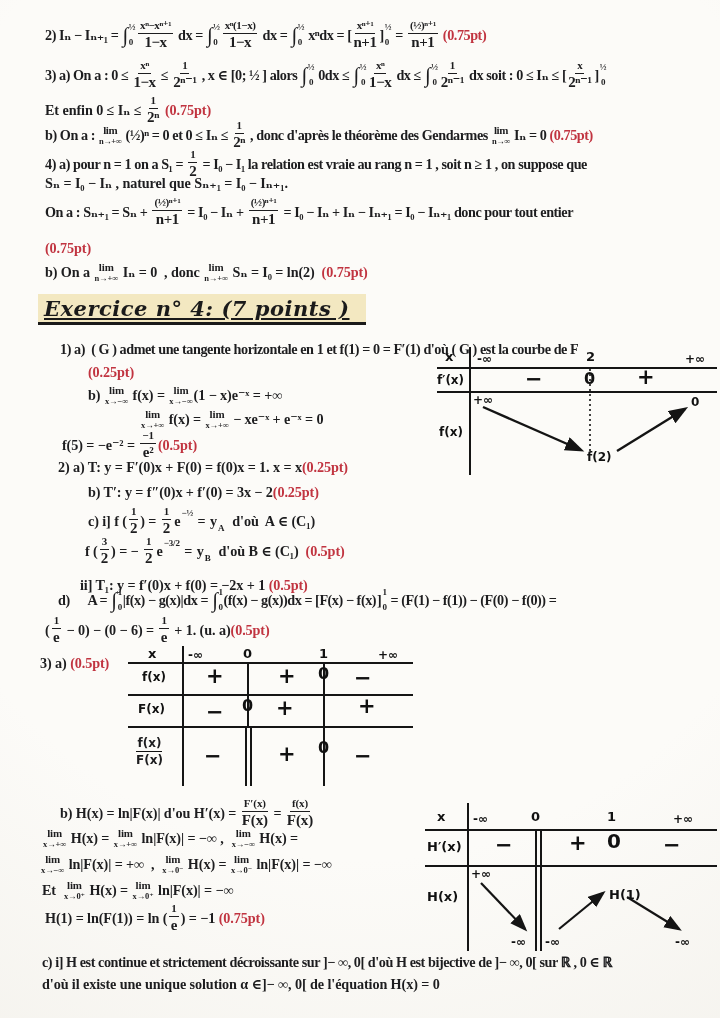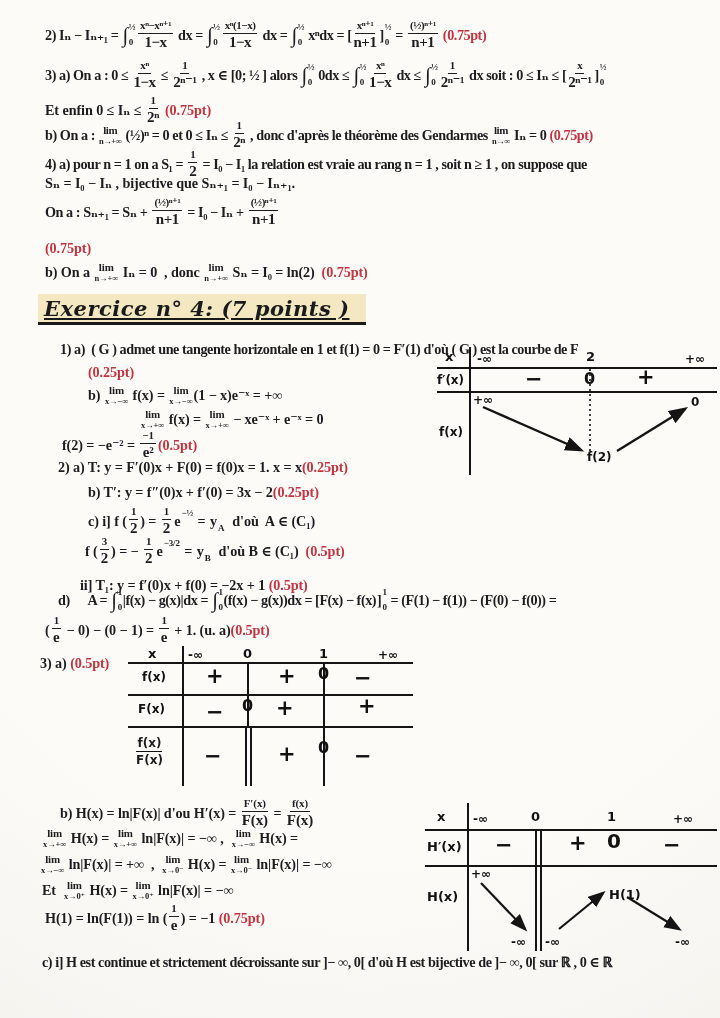--- a/index.html
+++ b/index.html
@@ -185,21 +185,21 @@
           <span class="sb">0</span>
         </span>
       </span>
       <span class="t"> = </span>
       <span class="frac">
         <span class="fn">(½)ⁿ⁺¹</span>
         <span class="fd">n+1</span>
       </span>
       <span class="t red"> (0.75pt)</span>
     </div>
-    <div class="line tight" style="left: 45px; top: 60px;">
+    <div class="line tight" style="left: 45px; top: 60px; text-align: center;">
       <span class="t">3) a) On a : 0 ≤ </span>
       <span class="frac">
         <span class="fn">xⁿ</span>
         <span class="fd">1−x</span>
       </span>
       <span class="t"> ≤ </span>
       <span class="frac">
         <span class="fn">1</span>
         <span class="fd">2ⁿ⁻¹</span>
       </span>
@@ -277,33 +277,34 @@
     </div>
     <div class="line tight" style="left: 45px; top: 149px; align-items: center;">
       <span class="t">4) a) pour n = 1 on a S₁ = </span>
       <span class="frac">
         <span class="fn">1</span>
         <span class="fd">2</span>
       </span>
       <span class="t"> = I₀ − I₁ la relation est vraie au rang n = 1 , soit n ≥ 1 , on suppose que</span>
     </div>
     <div class="line" style="left: 45px; top: 175px;">
-      <span class="t">Sₙ = I₀ − Iₙ , bijective que Sₙ₊₁ = I₀ − Iₙ₊₁.</span>
+      <span class="t">Sₙ = I₀ − Iₙ , naturel que Sₙ₊₁ = I₀ − Iₙ₊₁.</span>
     </div>
     <div class="line tight" style="left: 45px; top: 197px;">
       <span class="t">On a : Sₙ₊₁ = Sₙ + </span>
       <span class="frac">
         <span class="fn">(½)ⁿ⁺¹</span>
         <span class="fd">n+1</span>
       </span>
       <span class="t"> = I₀ − Iₙ + </span>
       <span class="frac">
         <span class="fn">(½)ⁿ⁺¹</span>
         <span class="fd">n+1</span>
       </span>
+      <span class="t"> = I₀ − Iₙ + Iₙ − Iₙ₊₁ = I₀ − Iₙ₊₁ donc pour tout entier</span>
     </div>
     <div class="line" style="left: 45px; top: 240px;">
       <span class="t red">(0.75pt)</span>
     </div>
     <div class="line" style="left: 45px; top: 262px;">
       <span class="t">b) On a </span>
       <span class="und">
         <span class="um">lim</span>
         <span class="uu">n→+∞</span>
       </span>
@@ -340,21 +341,21 @@
         <span class="uu">x→+∞</span>
       </span>
       <span class="t"> f(x) = </span>
       <span class="und">
         <span class="um">lim</span>
         <span class="uu">x→+∞</span>
       </span>
       <span class="t"> − xe⁻ˣ + e⁻ˣ = 0</span>
     </div>
     <div class="line" style="left: 62px; top: 430px;">
-      <span class="t">f(2) = −e⁻² = </span>
+      <span class="t">f(5) = −e⁻² = </span>
       <span class="frac">
         <span class="fn">−1</span>
         <span class="fd">e²</span>
       </span>
       <span class="t red">(0.5pt)</span>
     </div>
     <div class="line" style="left: 58px; top: 459px;">
       <span class="t">2) a) T: y = F′(0)x + F(0) = f(0)x = 1. x = x</span>
       <span class="t red">(0.25pt)</span>
     </div>
@@ -449,21 +450,21 @@
         </span>
       </span>
       <span class="t"> = (F(1) − f(1)) − (F(0) − f(0)) =</span>
     </div>
     <div class="line" style="left: 45px; top: 615px;">
       <span class="t">(</span>
       <span class="frac">
         <span class="fn">1</span>
         <span class="fd">e</span>
       </span>
-      <span class="t"> − 0) − (0 − 1) = </span>
+      <span class="t"> − 0) − (0 − 6) = </span>
       <span class="frac">
         <span class="fn">1</span>
         <span class="fd">e</span>
       </span>
       <span class="t"> + 1. (u. a)</span>
       <span class="t red">(0.5pt)</span>
     </div>
     <div class="line" style="left: 40px; top: 655px;">
       <span class="t">3) a) </span>
       <span class="t red">(0.5pt)</span>
@@ -532,13 +533,16 @@
       <span class="frac">
         <span class="fn">1</span>
         <span class="fd">e</span>
       </span>
       <span class="t">) = −1 </span>
       <span class="t red">(0.75pt)</span>
     </div>
     <div class="line tight" style="left: 42px; top: 952px; text-align: center;">
       <span class="t">c) i] H est continue et strictement décroissante sur ]− ∞, 0[ d'où H est bijective de ]− ∞, 0[ sur ℝ , 0 ∈ ℝ</span>
     </div>
+    <div class="line" style="left: 42px; top: 976px;">
+      <span class="t">d'où il existe une unique solution α ∈]− ∞, 0[ de l'équation H(x) = 0</span>
+    </div>
   </div>
 
 </body></html>

